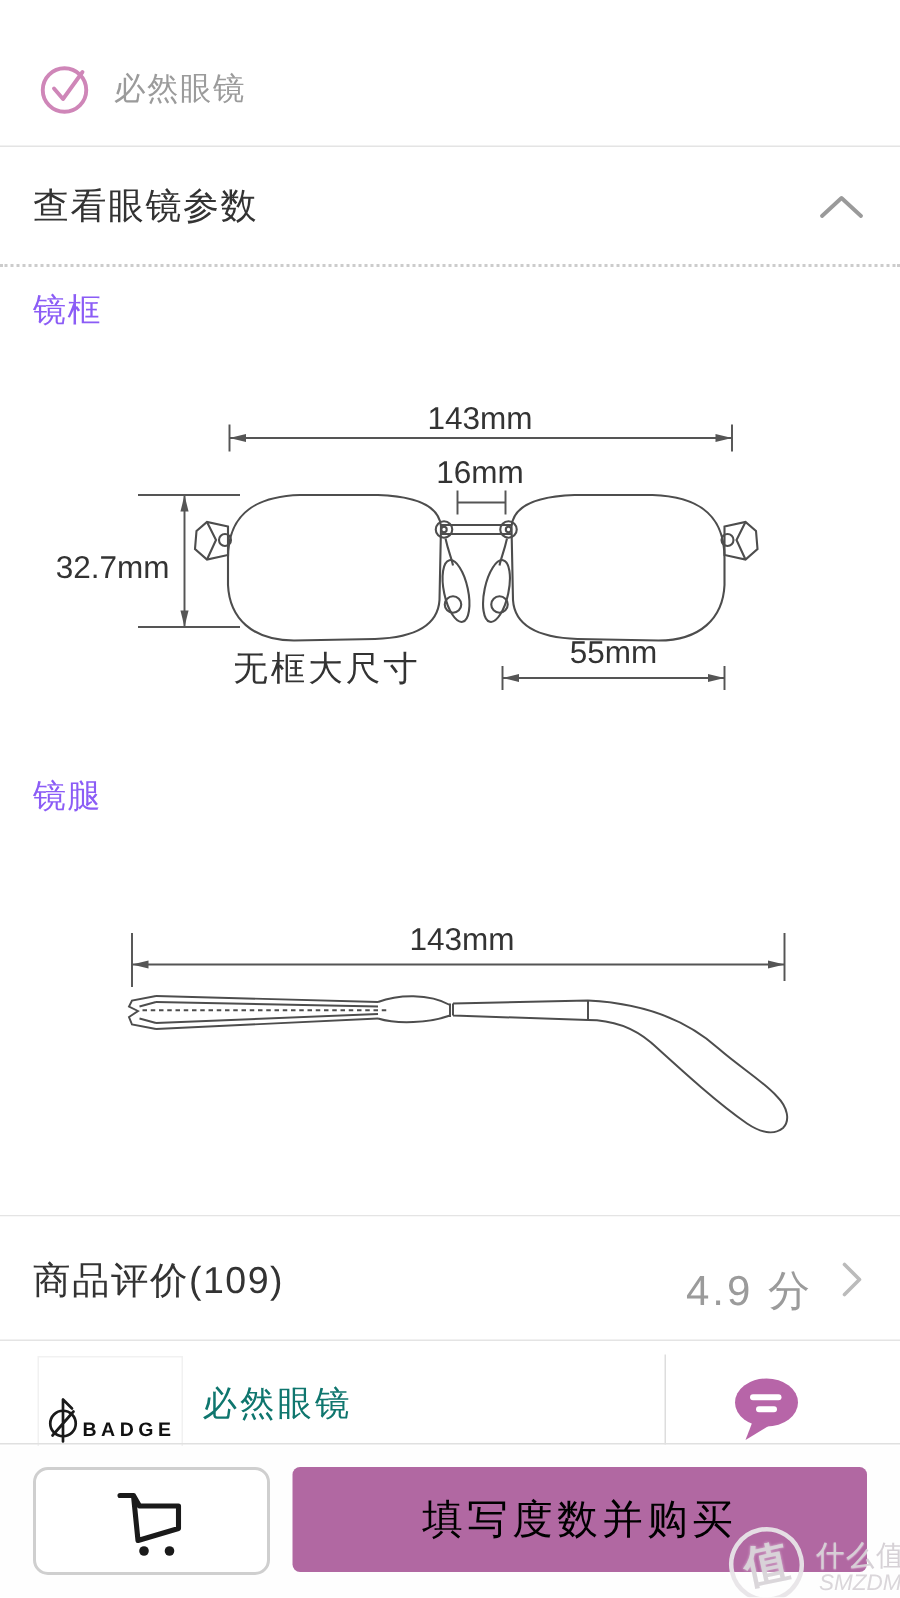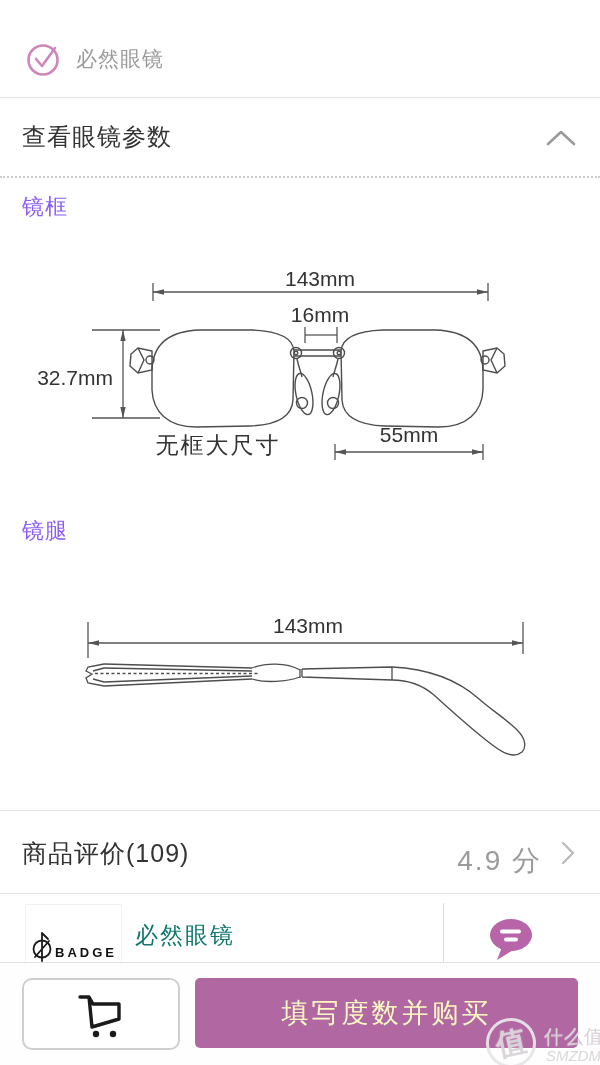--- a/index.html
+++ b/index.html
@@ -31,21 +31,21 @@
   
   .seller-logo-box{position:absolute;left:25px;top:904px;width:97px;height:63px;background:#fff;border:1px solid #f1f1f1;box-sizing:border-box;}
   .seller-badge-text{position:absolute;left:29px;top:40px;font-size:13px;color:#111;letter-spacing:3px;font-weight:bold;}
   .seller-name{position:absolute;left:135px;top:920px;font-size:23px;color:#0f766e;letter-spacing:2px;}
   .seller-vdivider{position:absolute;left:443px;top:903px;width:1px;height:60px;background:#ddd;}
   .chat-button{position:absolute;left:488px;top:918px;width:48px;height:44px;cursor:pointer;}
 
   
   .bottom-bar{position:absolute;left:0;top:964px;width:600px;height:101px;background:#fefefe;}
   .cart-button{position:absolute;left:22px;top:14px;width:158px;height:72px;background:#fff;border:2px solid #cfcfcf;border-radius:10px;box-sizing:border-box;display:flex;align-items:center;justify-content:center;cursor:pointer;}
-  .buy-button{position:absolute;left:195px;top:14px;width:383px;height:70px;background:#b168a2;border:none;border-radius:5px;color:#fef9c3;font-size:27px;letter-spacing:3px;font-family:inherit;cursor:pointer;}
+  .buy-button{position:absolute;left:195px;top:14px;width:383px;height:70px;background:#b168a2;border:none;border-radius:5px;color:#000000;font-size:27px;letter-spacing:3px;font-family:inherit;cursor:pointer;}
 
   
   .watermark{position:absolute;left:486px;top:1016px;width:114px;height:49px;pointer-events:none;}
   .wm-badge{position:absolute;left:0;top:2px;width:50px;height:50px;border:3px solid rgba(232,229,232,0.95);border-radius:50%;box-sizing:border-box;
     display:flex;align-items:center;justify-content:center;transform:rotate(-12deg);
     color:rgba(216,212,216,0.95);font-size:30px;font-weight:bold;text-shadow:0 0 2px rgba(255,255,255,0.6);}
   .wm-line1{position:absolute;left:58px;top:8px;font-size:19px;color:rgba(213,208,213,0.98);text-shadow:0 1px 1px rgba(255,255,255,0.7);letter-spacing:1px;white-space:nowrap;}
   .wm-line2{position:absolute;left:60px;top:31px;font-size:15px;color:rgba(216,212,216,0.95);text-shadow:0 1px 1px rgba(255,255,255,0.7);white-space:nowrap;font-style:italic;}
 
   svg text{font-family:"Liberation Sans","DejaVu Sans",sans-serif;}

